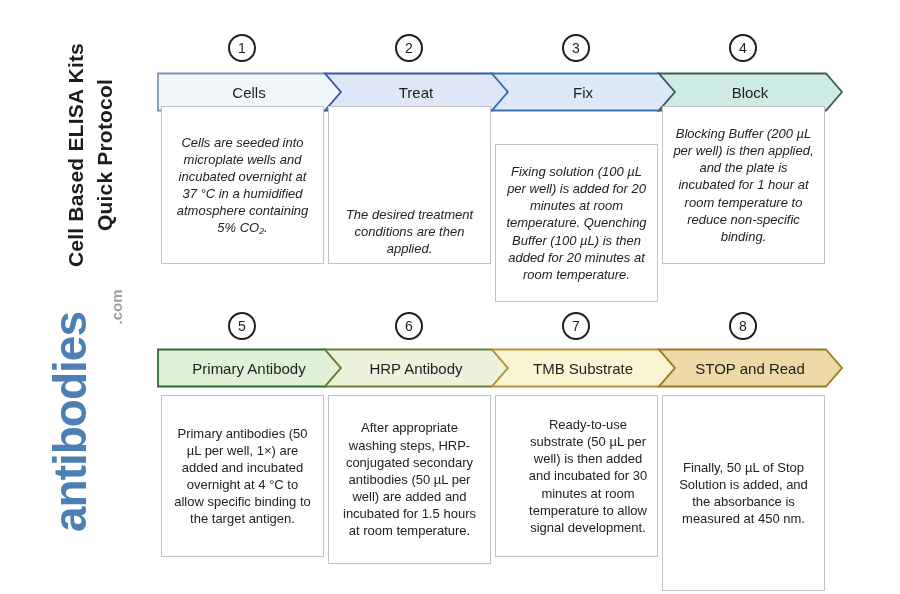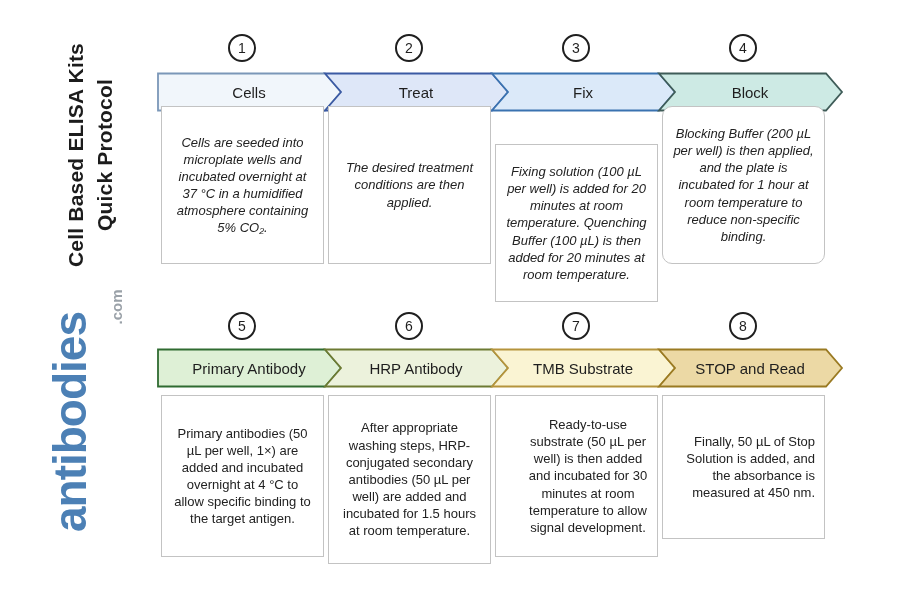--- a/index.html
+++ b/index.html
@@ -78,27 +78,27 @@
     <text x="94" y="25.5" text-anchor="middle">Cells</text>
     <text x="261" y="25.5" text-anchor="middle">Treat</text>
     <text x="428" y="25.5" text-anchor="middle">Fix</text>
     <text x="595" y="25.5" text-anchor="middle">Block</text>
   </svg>
 
   <div class="box-row" style="top:106px;font-style:italic;">
     <div class="desc-box" style="height:158px;">
         <span>Cells are seeded into microplate wells and incubated overnight at 37 °C in a humidified atmosphere containing 5% CO₂.</span>
       </div>
-    <div class="desc-box" style="height:158px;">
+    <div class="desc-box" style="height:158px;align-items:flex-end;">
         <span>The desired treatment conditions are then applied.</span>
       </div>
     <div class="desc-box" style="height:158px;margin-top:38px;">
         <span>Fixing solution (100 µL per well) is added for 20 minutes at room temperature. Quenching Buffer (100 µL) is then added for 20 minutes at room temperature.</span>
       </div>
-    <div class="desc-box" style="height:158px;border-radius:10px;">
+    <div class="desc-box" style="height:158px;">
         <span>Blocking Buffer (200 µL per well) is then applied, and the plate is incubated for 1 hour at room temperature to reduce non-specific binding.</span>
       </div>
   </div>
 
   <div class="num" style="left:228px;top:312px;">
       <span>5</span>
     </div>
   <div class="num" style="left:395px;top:312px;">
       <span>6</span>
     </div>
@@ -123,18 +123,18 @@
   <div class="box-row" style="top:395px;">
     <div class="desc-box" style="height:162px;">
         <span>Primary antibodies (50 µL per well, 1×) are added and incubated overnight at 4 °C to allow specific binding to the target antigen.</span>
       </div>
     <div class="desc-box" style="height:169px;align-items:center;">
         <span>After appropriate washing steps, HRP-conjugated secondary antibodies (50 µL per well) are added and incubated for 1.5 hours at room temperature.</span>
       </div>
     <div class="desc-box" style="height:162px;padding-left:32px;">
         <span>Ready-to-use substrate (50 µL per well) is then added and incubated for 30 minutes at room temperature to allow signal development.</span>
       </div>
-    <div class="desc-box" style="height:144px;text-align:right;">
+    <div class="desc-box" style="height:196px;">
         <span>Finally, 50 µL of Stop Solution is added, and the absorbance is measured at 450 nm.</span>
       </div>
   </div>
 
 </div>
 
 </body></html>

